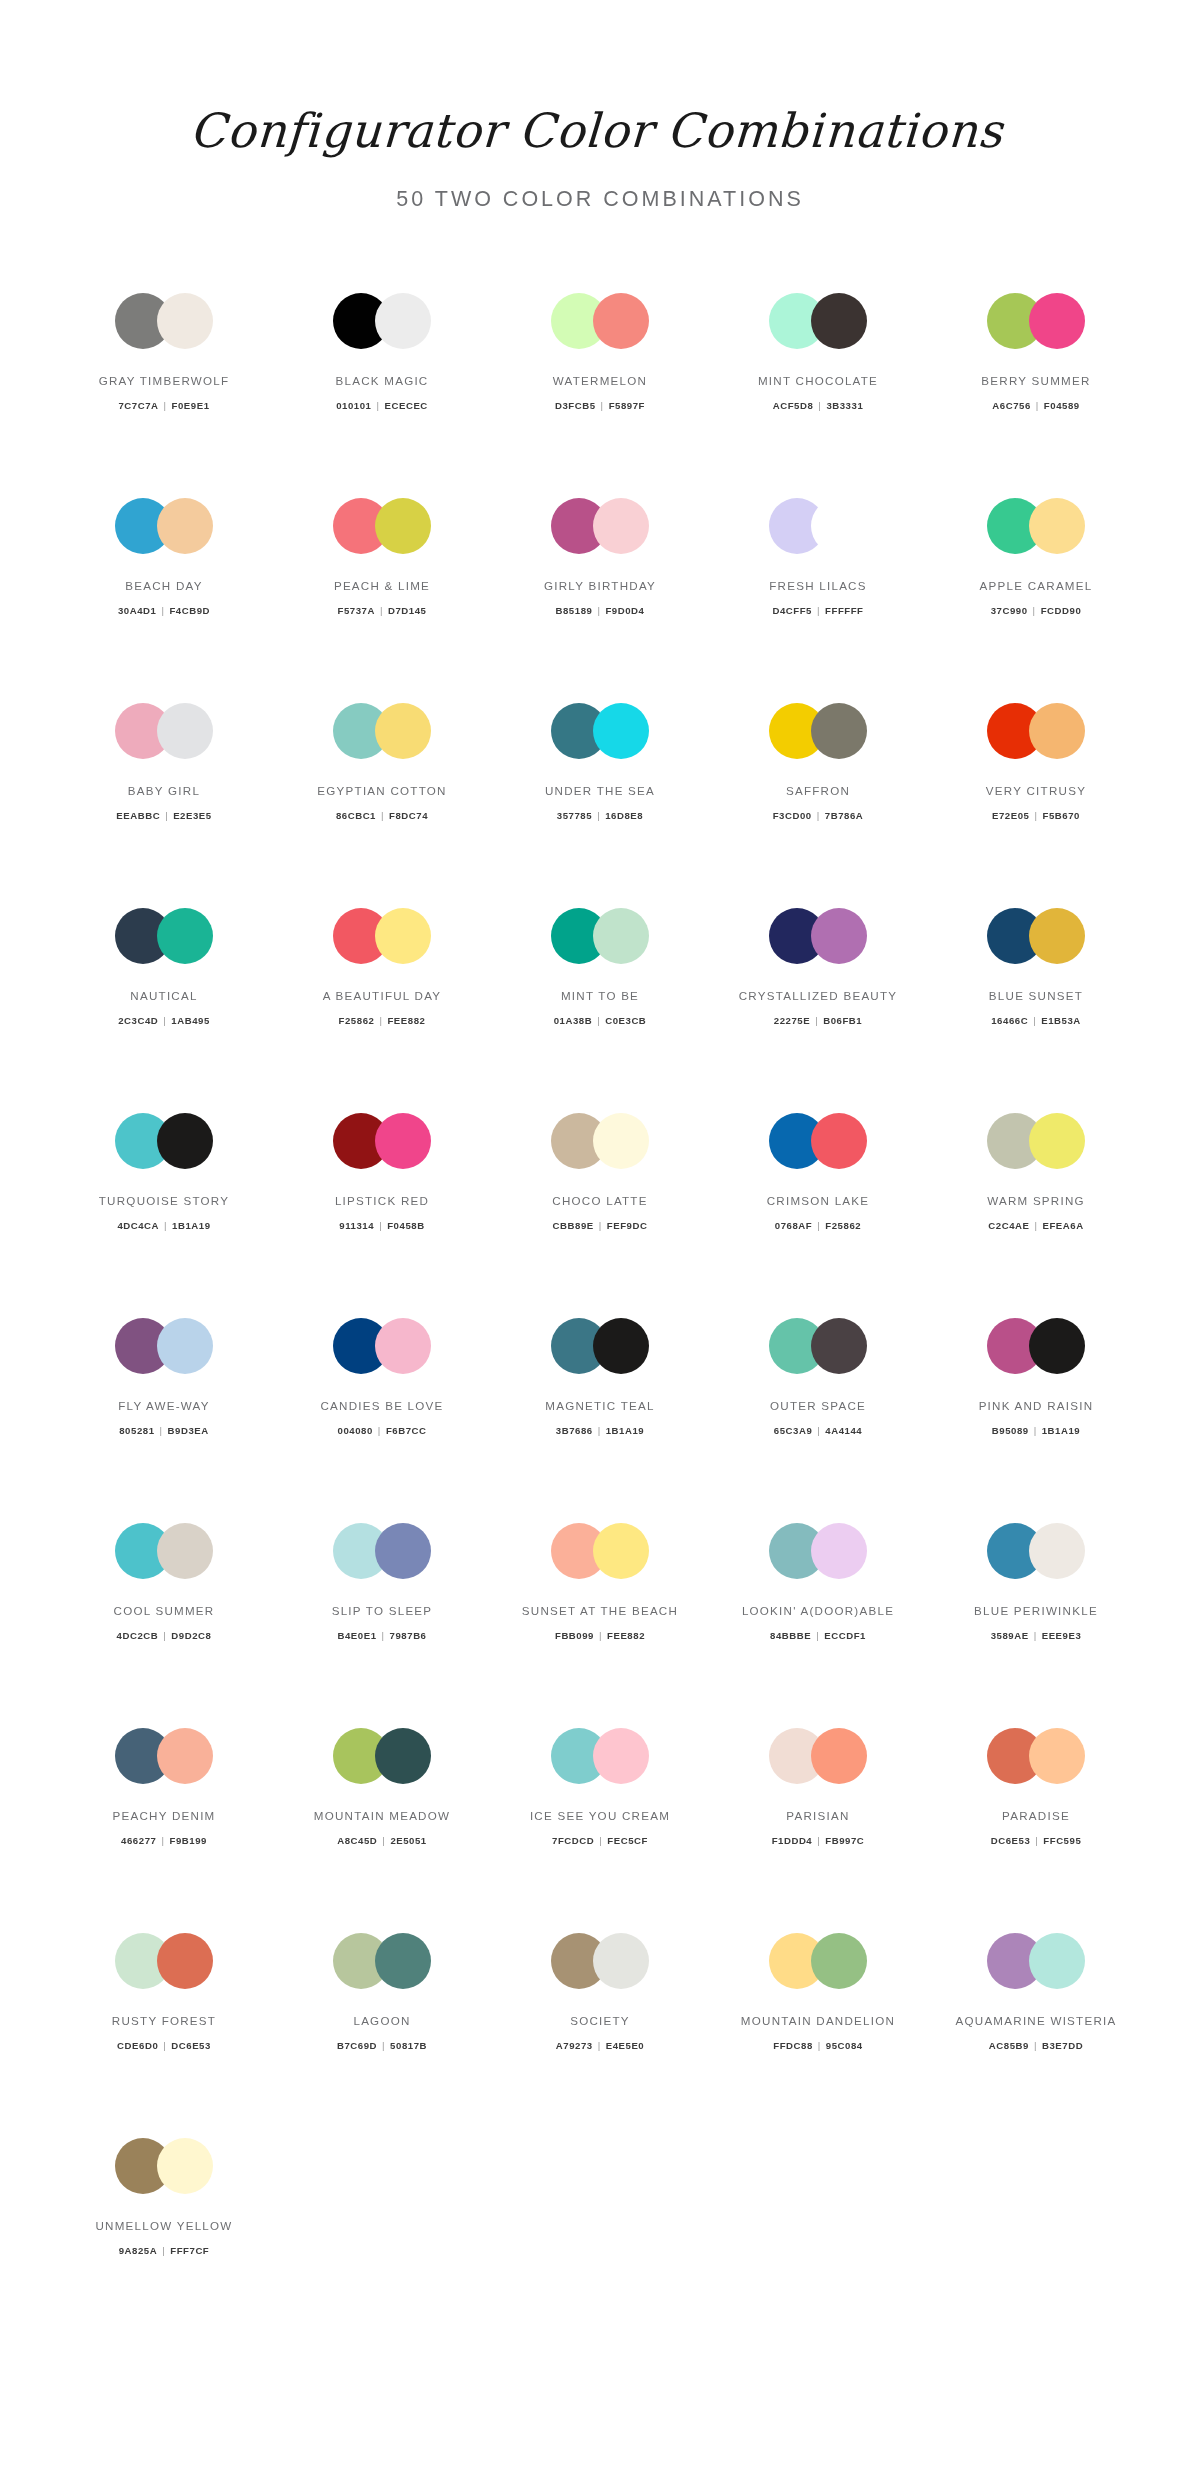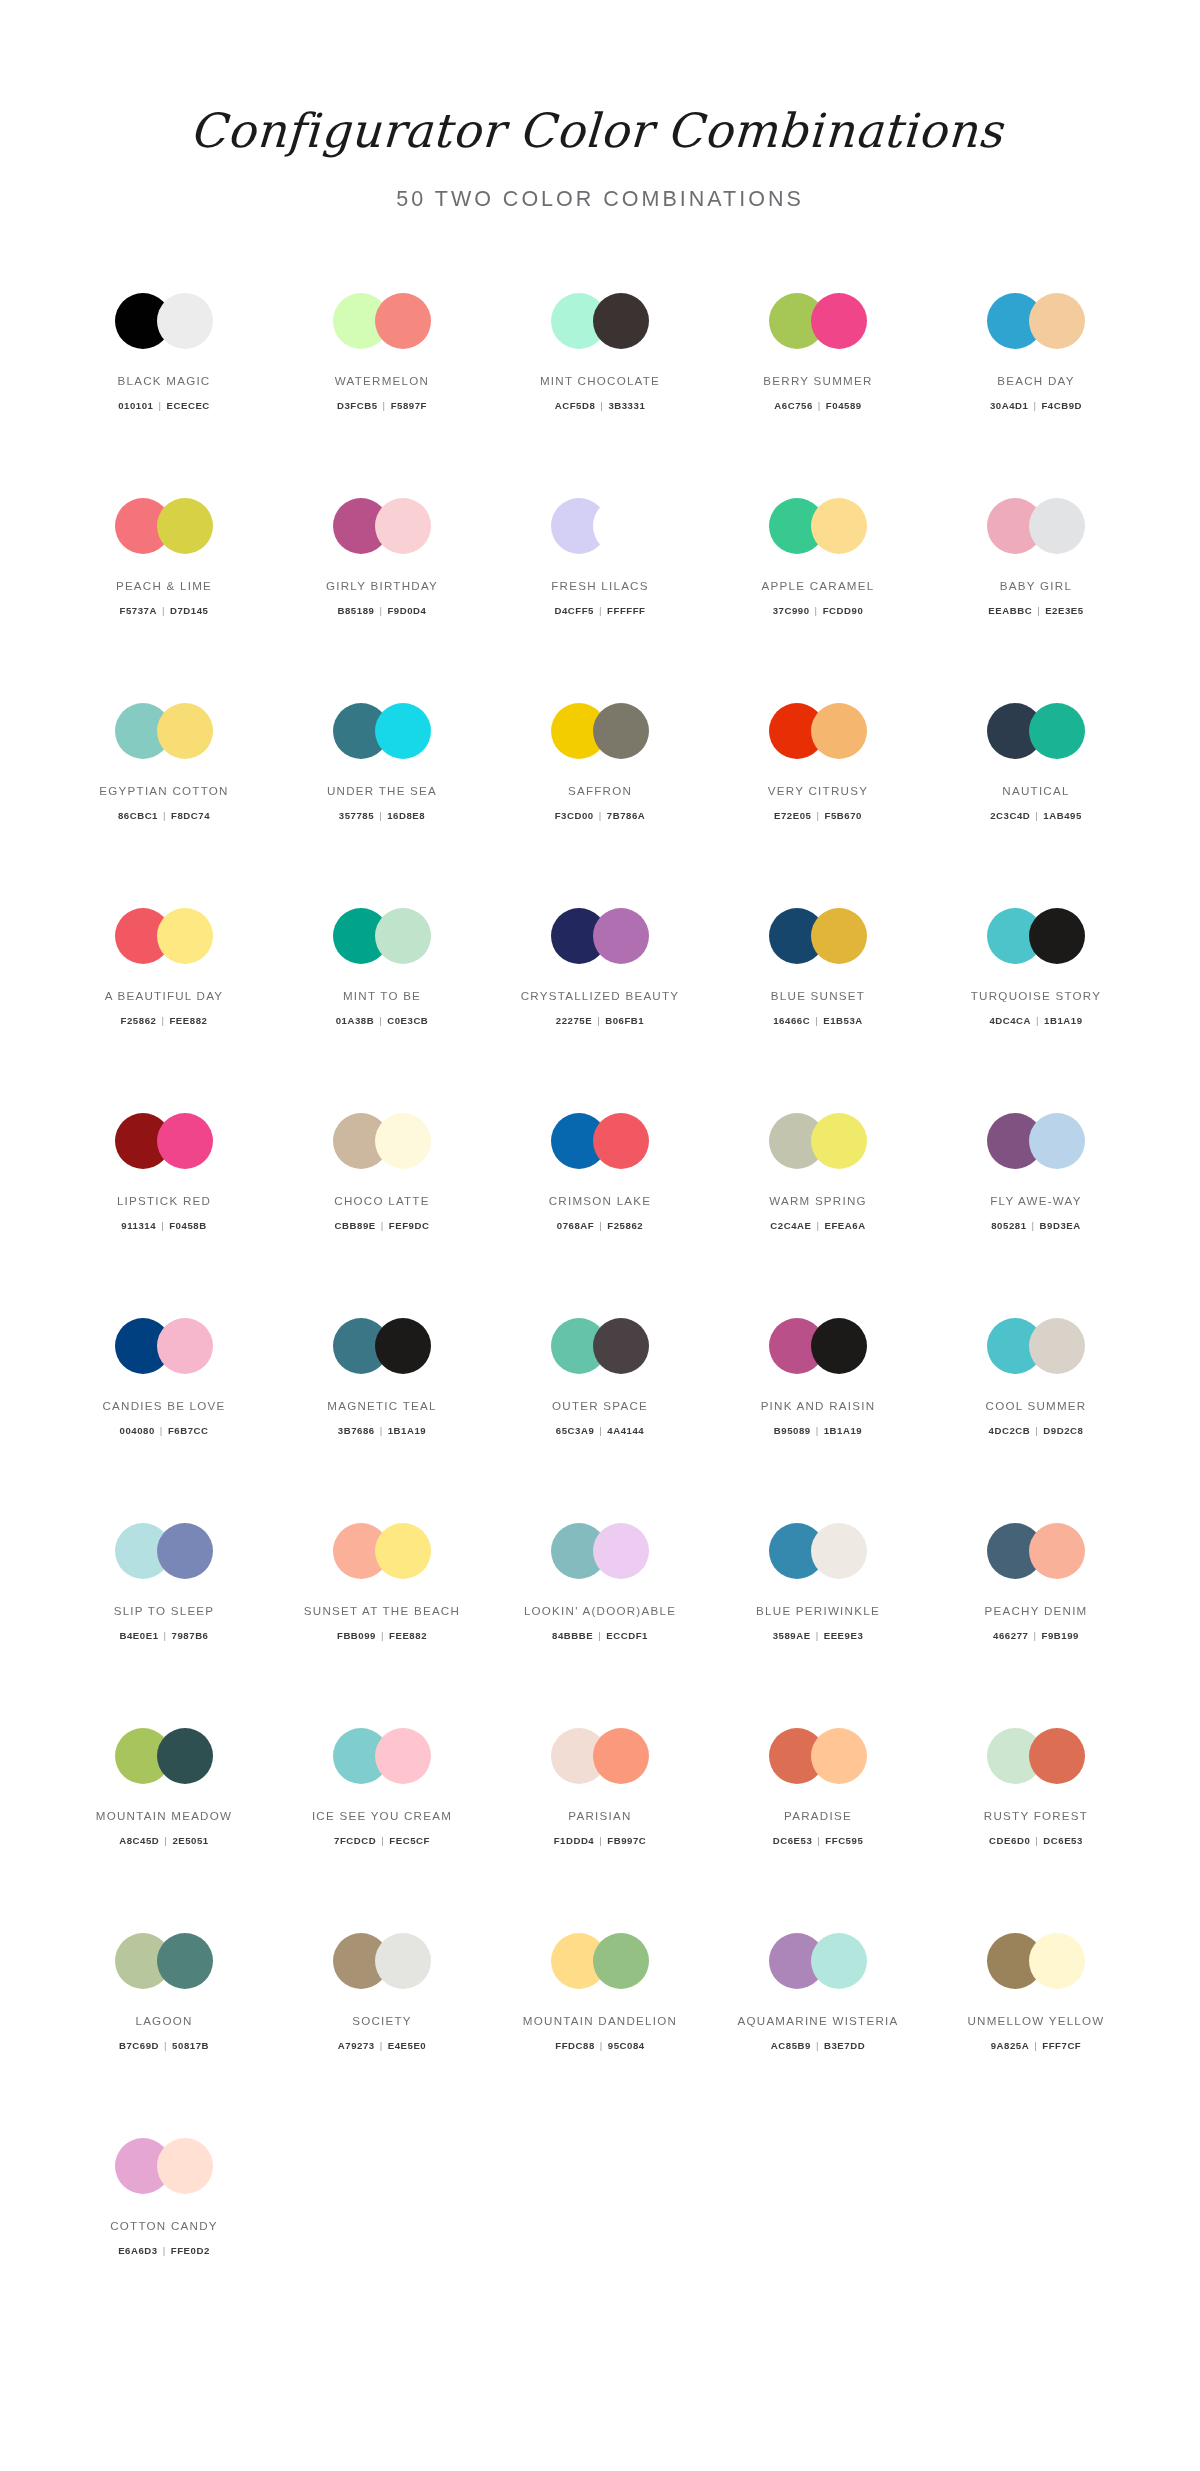--- a/index.html
+++ b/index.html
@@ -124,20 +124,28 @@
 <div class="page">
 
   <div class="header">
     <h1 class="title-script">Configurator Color Combinations</h1>
     <div class="subtitle">50 TWO COLOR COMBINATIONS</div>
   </div>
 
   <div class="grid">
       <div class="combo">
         <div class="swatch">
+          <span class="circle left" style="background: rgb(124, 124, 122);"></span>
+          <span class="circle right" style="background: rgb(240, 233, 225);"></span>
+        </div>
+        <div class="combo-name">GRAY TIMBERWOLF</div>
+        <div class="combo-hexes"><span>7C7C7A</span><span class="hex-sep">|</span><span>F0E9E1</span></div>
+      </div>
+      <div class="combo">
+        <div class="swatch">
           <span class="circle left" style="background: rgb(1, 1, 1);"></span>
           <span class="circle right" style="background: rgb(236, 236, 236);"></span>
         </div>
         <div class="combo-name">BLACK MAGIC</div>
         <div class="combo-hexes"><span>010101</span><span class="hex-sep">|</span><span>ECECEC</span></div>
       </div>
       <div class="combo">
         <div class="swatch">
           <span class="circle left" style="background: rgb(211, 252, 181);"></span>
           <span class="circle right" style="background: rgb(245, 137, 127);"></span>
@@ -482,23 +490,15 @@
         <div class="combo-hexes"><span>AC85B9</span><span class="hex-sep">|</span><span>B3E7DD</span></div>
       </div>
       <div class="combo">
         <div class="swatch">
           <span class="circle left" style="background: rgb(154, 130, 90);"></span>
           <span class="circle right" style="background: rgb(255, 247, 207);"></span>
         </div>
         <div class="combo-name">UNMELLOW YELLOW</div>
         <div class="combo-hexes"><span>9A825A</span><span class="hex-sep">|</span><span>FFF7CF</span></div>
       </div>
-      <div class="combo">
-        <div class="swatch">
-          <span class="circle left" style="background: rgb(230, 166, 211);"></span>
-          <span class="circle right" style="background: rgb(255, 224, 210);"></span>
-        </div>
-        <div class="combo-name">COTTON CANDY</div>
-        <div class="combo-hexes"><span>E6A6D3</span><span class="hex-sep">|</span><span>FFE0D2</span></div>
-      </div>
     </div>
 
 </div>
 
 </body></html>

